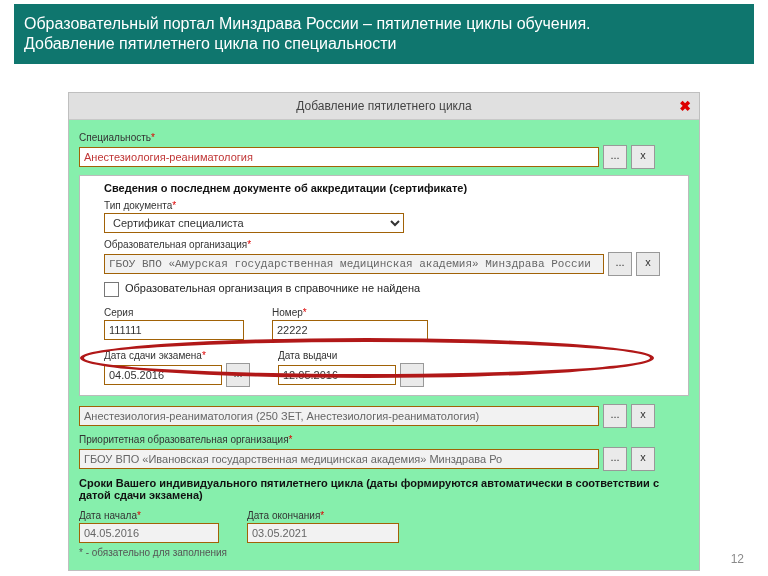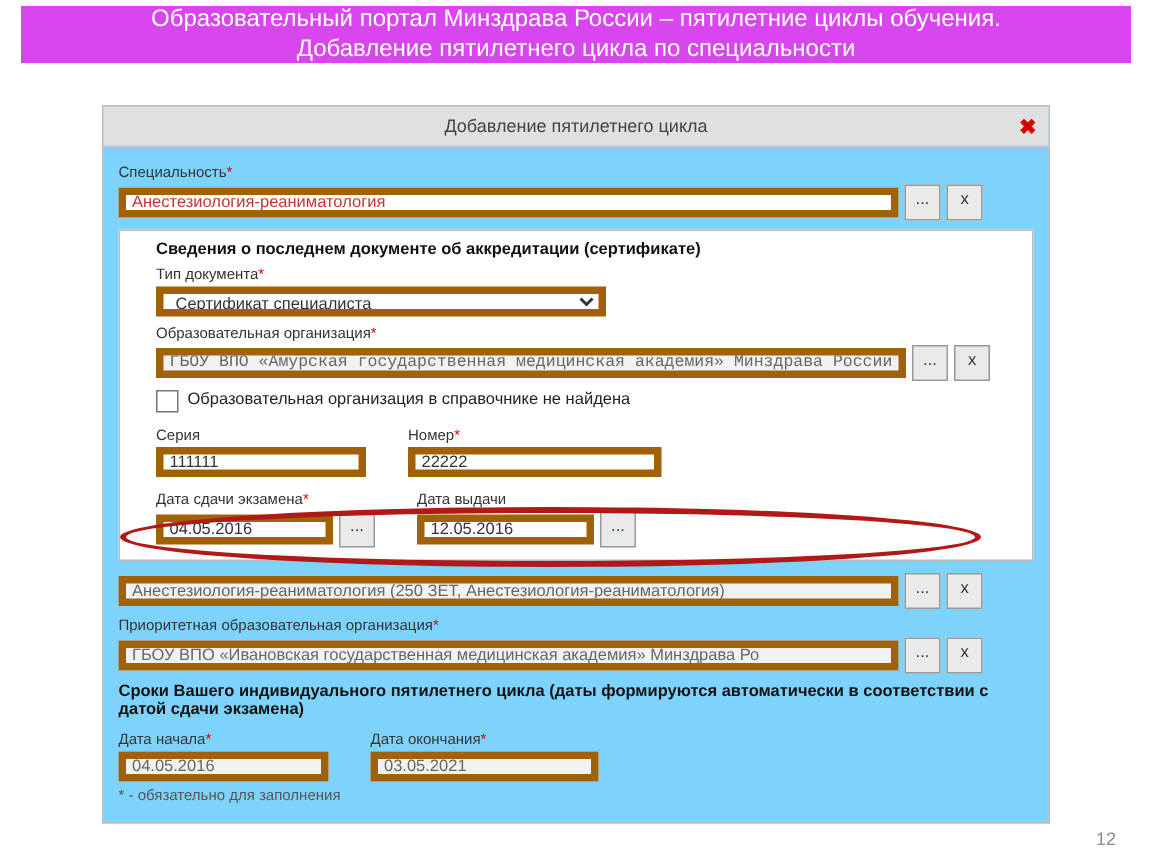--- a/index.html
+++ b/index.html
@@ -1,27 +1,27 @@
 <!DOCTYPE html>
 <html><head>
 <meta charset="utf-8">
 <style>
   html,body{margin:0;padding:0;width:768px;height:576px;font-family:Arial,Helvetica,sans-serif;background:#fff;overflow:hidden}
-  .slide-header{background:#d946ef;color:#fff;padding:0 10px;text-align:center;margin:4px 14px 0 14px}
+  .slide-header{background:#0f766e;color:#fff;padding:11px 10px;margin:4px 14px 0 14px}
   .slide-header .line1{font-size:16px}
   .slide-header .line2{font-size:16px;margin-top:2px}
-  .modal{position:relative;margin:28px auto 0 auto;width:630px;border:1px solid #bfbfbf;background:#7dd3fc;padding:0 0 8px 0}
+  .modal{position:relative;margin:28px auto 0 auto;width:630px;border:1px solid #bfbfbf;background:#86efac;padding:0 0 8px 0}
   .modal-title{background:#e0e0e0;color:#444;font-size:12px;text-align:center;padding:6px 0;border-bottom:1px solid #c8c8c8;position:relative}
   .close-x{position:absolute;right:8px;top:5px;color:#d00;font-weight:bold;font-size:14px;cursor:pointer}
   .body{padding:6px 10px 4px 10px}
   .label{font-size:10px;color:#333;margin:6px 0 2px 0}
   .label .req{color:#d00}
   .bold-label{font-size:11px;font-weight:bold;color:#111;margin:6px 0 3px 0}
   .row{display:flex;align-items:center;gap:4px}
-  input.txt,select.sel{height:20px;border:5px solid #a16207;background:#fff;font-size:11px;padding:0 4px;color:#333;box-sizing:border-box}
+  input.txt,select.sel{height:20px;border:1px solid #a16207;background:#fff;font-size:11px;padding:0 4px;color:#333;box-sizing:border-box}
   input.txt[disabled]{background:#f2f2f2;color:#666}
   .btn-sq{width:22px;height:22px;border:1px solid #999;background:#eaeaea;font-size:11px;line-height:18px;text-align:center;color:#333;cursor:pointer}
   .section{border:1px solid #bbb;padding:6px 8px 8px 24px;margin-top:6px;background:#fff}
   .sec-title{font-size:11px;font-weight:bold;color:#111;margin-bottom:4px}
   .cols{display:flex;gap:28px}
   .chk-row{display:flex;align-items:flex-start;gap:6px;margin-top:6px}
   .chk{width:13px;height:13px;border:1px solid #777;background:#fff}
   .ellipse{position:absolute;left:80px;top:338px;width:566px;height:32px;border:4px solid #b11818;border-radius:50%/50%;pointer-events:none}
   .foot-note{font-size:10px;color:#555;margin-top:4px}
   .page-num{position:absolute;right:24px;bottom:10px;font-size:12px;color:#8a8a8a}
@@ -69,21 +69,21 @@
         <span style="font-size:11px;color:#222">Образовательная организация в справочнике не найдена</span>
       </div>
 
       <div class="cols" style="margin-top:4px">
         <div>
           <div class="label">Серия</div>
           <input class="txt" style="width: 140px;" value="111111">
         </div>
         <div>
           <div class="label"><span>Номер</span><span class="req">*</span></div>
-          <input class="txt" style="width: 169px;" value="22222">
+          <input class="txt" style="width: 156px;" value="22222">
         </div>
       </div>
 
       <div class="cols" style="margin-top:4px">
         <div>
           <div class="label"><span>Дата сдачи экзамена</span><span class="req">*</span></div>
           <div class="row">
             <input class="txt" style="width: 118px;" value="04.05.2016">
             <div class="btn-sq">...</div>
           </div>

